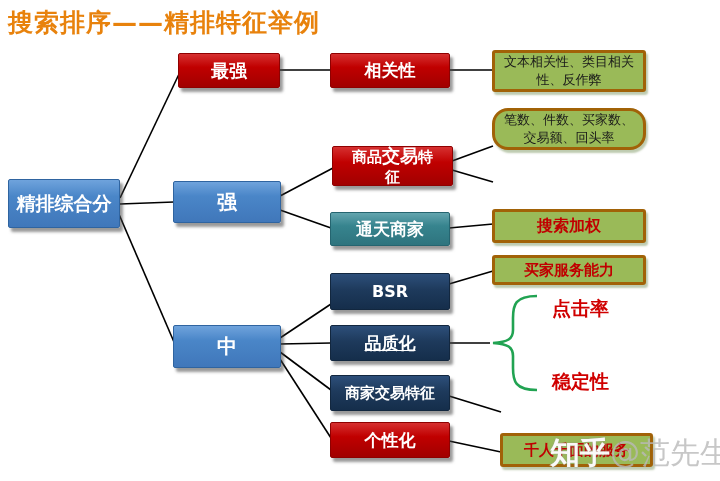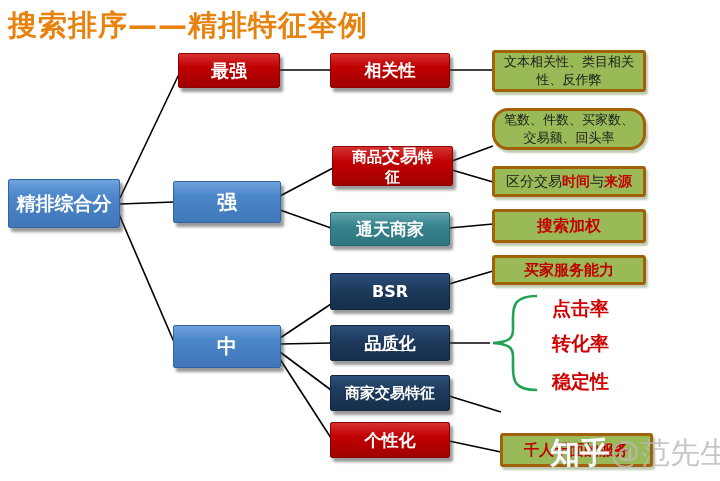--- a/index.html
+++ b/index.html
@@ -1,21 +1,21 @@
 <!DOCTYPE html>
 <html><head>
 <meta charset="utf-8">
 <style>
   html,body{margin:0;padding:0;background:#fff;}
   .stage{
     position:relative;width:720px;height:481px;background:#ffffff;overflow:hidden;
     font-family:"DejaVu Sans","Liberation Sans",sans-serif;
   }
   .title{
-    position:absolute;left:8px;top:6px;font-size:29px;font-weight:bold;
+    position:absolute;left:8px;top:6px;font-size:25px;font-weight:bold;
     color:#E8820C;letter-spacing:1px;white-space:nowrap;
   }
   svg.connectors{position:absolute;left:0;top:0;z-index:1;}
   .node{
     position:absolute;z-index:2;display:flex;align-items:center;justify-content:center;
     text-align:center;box-sizing:border-box;border-radius:2px;
   }
   .box-blue{
     background:linear-gradient(180deg,#6FA3DC 0%,#4A86C8 35%,#4077BA 100%);
     border:1px solid #2F64A0;color:#fff;font-weight:bold;
@@ -109,23 +109,20 @@
   <div class="node box-green" style="left:492px;top:50px;width:154px;height:42px;font-size:13px;line-height:1.35;padding:1px 8px;">
     <span>文本相关性、类目相关性、反作弊</span>
   </div>
 
   <div class="node box-red" style="left:332px;top:146px;width:121px;height:40px;font-size:15px;line-height:1.25;padding:1px 16px;">
     <span><span>商品</span><span class="em-bold">交易</span><span>特征</span></span>
   </div>
   <div class="node box-green" style="left:492px;top:108px;width:154px;height:42px;font-size:13px;line-height:1.35;padding:1px 8px;border-radius:16px;">
     <span>笔数、件数、买家数、交易额、回头率</span>
   </div>
-  <div class="node box-green" style="left:492px;top:166px;width:154px;height:31px;font-size:14px;">
-    <span><span>区分交易</span><span class="seg-red">时间</span><span>与</span><span class="seg-red">来源</span></span>
-  </div>
   <div class="node box-teal" style="left:330px;top:212px;width:120px;height:34px;font-size:17px;">
     <span>通天商家</span>
   </div>
   <div class="node box-green green-red-text" style="left:492px;top:209px;width:154px;height:34px;font-size:16px;">
     <span>搜索加权</span>
   </div>
 
   <div class="node box-green green-red-text" style="left:492px;top:255px;width:154px;height:30px;font-size:15px;">
     <span>买家服务能力</span>
   </div>
@@ -138,23 +135,20 @@
   <div class="node box-navy" style="left:330px;top:375px;width:120px;height:36px;font-size:15px;">
     <span>商家交易特征</span>
   </div>
   <div class="node box-red" style="left:330px;top:422px;width:120px;height:36px;font-size:17px;">
     <span>个性化</span>
   </div>
 
   <div class="free-red" style="left:552px;top:296px;">
     <span>点击率</span>
   </div>
-  <div class="free-red" style="left:552px;top:331px;">
-    <span>转化率</span>
-  </div>
   <div class="free-red" style="left:552px;top:369px;">
     <span>稳定性</span>
   </div>
 
   <div class="node box-green green-red-text" style="left:500px;top:433px;width:153px;height:34px;font-size:15px;">
     <span>千人千面的服务</span>
   </div>
 
   <div class="watermark">
     <span class="wm-brand">知乎</span><span class="wm-handle">@范先生</span>

